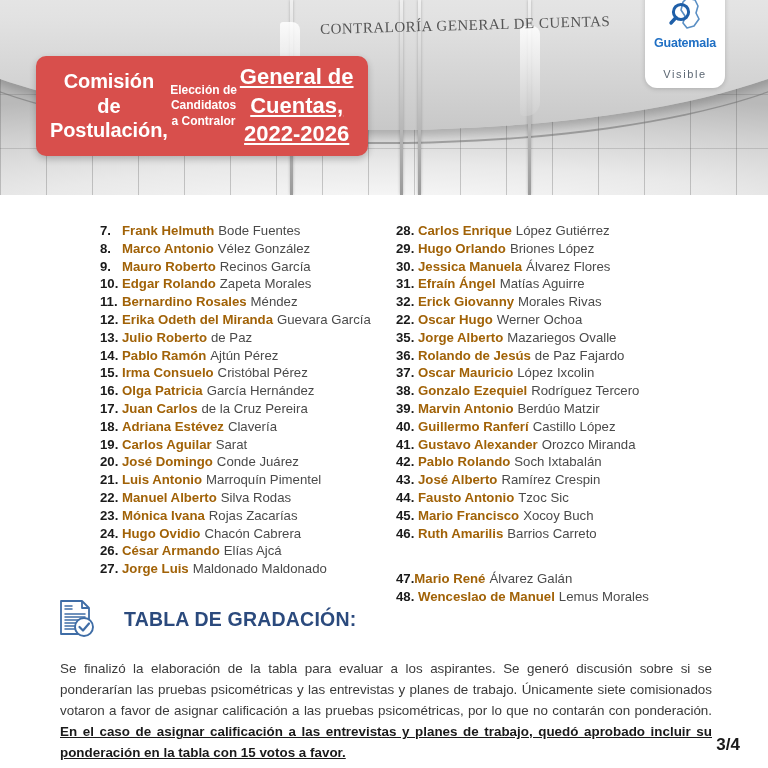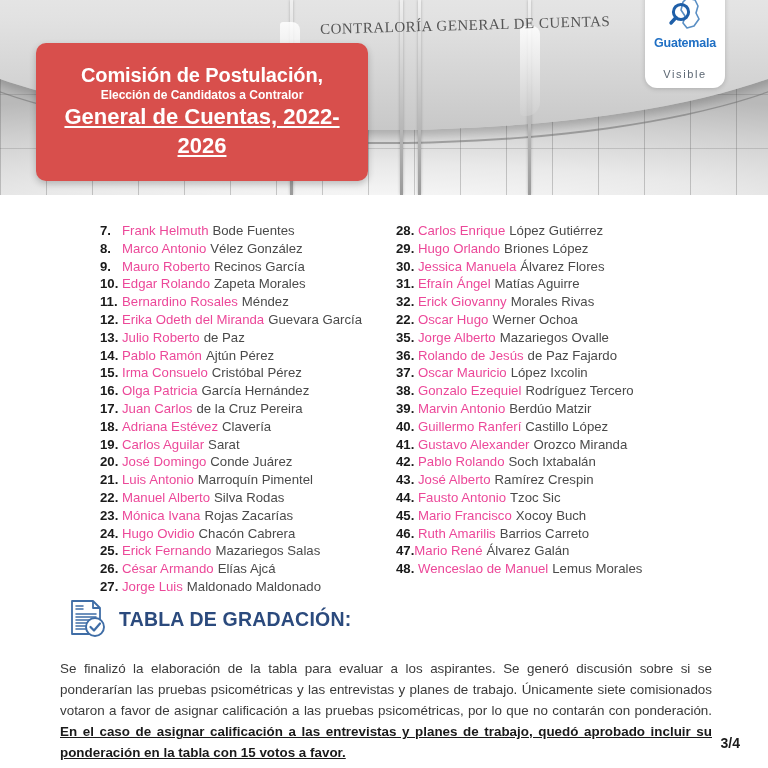--- a/index.html
+++ b/index.html
@@ -87,28 +87,28 @@
     width: 20px;
     height: 90px;
     background: linear-gradient(to bottom, rgba(255,255,255,0.85), rgba(210,210,210,0.55));
     border-radius: 3px 8px 14px 4px;
   }
 
   
   .banner {
     position: absolute;
     left: 36px;
-    top: 43px;
+    top: 56px;
     width: 332px;
-    height: 138px;
+    height: 100px;
     background: #d84f4c;
     border-radius: 10px;
     box-shadow: 0 3px 7px rgba(0,0,0,0.22);
     display: flex;
-    flex-direction: column;
+    flex-direction: row;
     align-items: center;
     justify-content: center;
     text-align: center;
     color: #ffffff;
     box-sizing: border-box;
     padding: 4px 14px;
   }
   .banner-l1 {
     font-size: 20px;
     font-weight: bold;
@@ -179,39 +179,39 @@
     line-height: 17.8px;
     color: #262626;
     white-space: nowrap;
   }
   .row .num {
     font-weight: bold;
     color: #1a1a1a;
     min-width: 22px;
     flex: 0 0 auto;
   }
-  .row .num.tight { min-width: 0; }
+  .row .num.tight { min-width: 0; margin-top: 28px; }
   .row .given {
-    font-weight: normal;
-    color: #ec4899;
+    font-weight: bold;
+    color: #a16207;
   }
   .row .surname {
     font-weight: normal;
     color: #4a4a4a;
     margin-left: 4px;
   }
 
   
   .section-head {
     position: absolute;
-    left: 67px;
+    left: 56px;
     top: 598px;
     display: flex;
     align-items: center;
-    gap: 12px;
+    gap: 28px;
   }
   .doc-icon { width: 40px; height: 42px; flex: 0 0 auto; }
   .section-title {
     font-size: 19.5px;
     font-weight: bold;
     color: #2b4a7d;
     letter-spacing: 0.2px;
   }
 
   .para {
@@ -223,21 +223,21 @@
     line-height: 21px;
     color: #3a3a3a;
     text-align: justify;
   }
   .para b { color: #1a1a1a; font-weight: bold; text-decoration: underline; }
 
   .page-num {
     position: absolute;
     right: 28px;
     top: 735px;
-    font-size: 14px;
+    font-size: 17px;
     font-weight: bold;
     color: #1a1a1a;
   }
 </style>
 </head>
 <body>
 
 <div class="hero">
   <div class="hero-photo"></div>
   <div class="hero-grid-v"></div>
@@ -355,25 +355,20 @@
       </div>
       <div class="row">
         <span class="num">23.</span>
         <span class="given">Mónica Ivana</span>
         <span class="surname">Rojas Zacarías</span>
       </div>
       <div class="row">
         <span class="num">24.</span>
         <span class="given">Hugo Ovidio</span>
         <span class="surname">Chacón Cabrera</span>
-      </div>
-      <div class="row">
-        <span class="num">25.</span>
-        <span class="given">Erick Fernando</span>
-        <span class="surname">Mazariegos Salas</span>
       </div>
       <div class="row">
         <span class="num">26.</span>
         <span class="given">César Armando</span>
         <span class="surname">Elías Ajcá</span>
       </div>
       <div class="row">
         <span class="num">27.</span>
         <span class="given">Jorge Luis</span>
         <span class="surname">Maldonado Maldonado</span>

